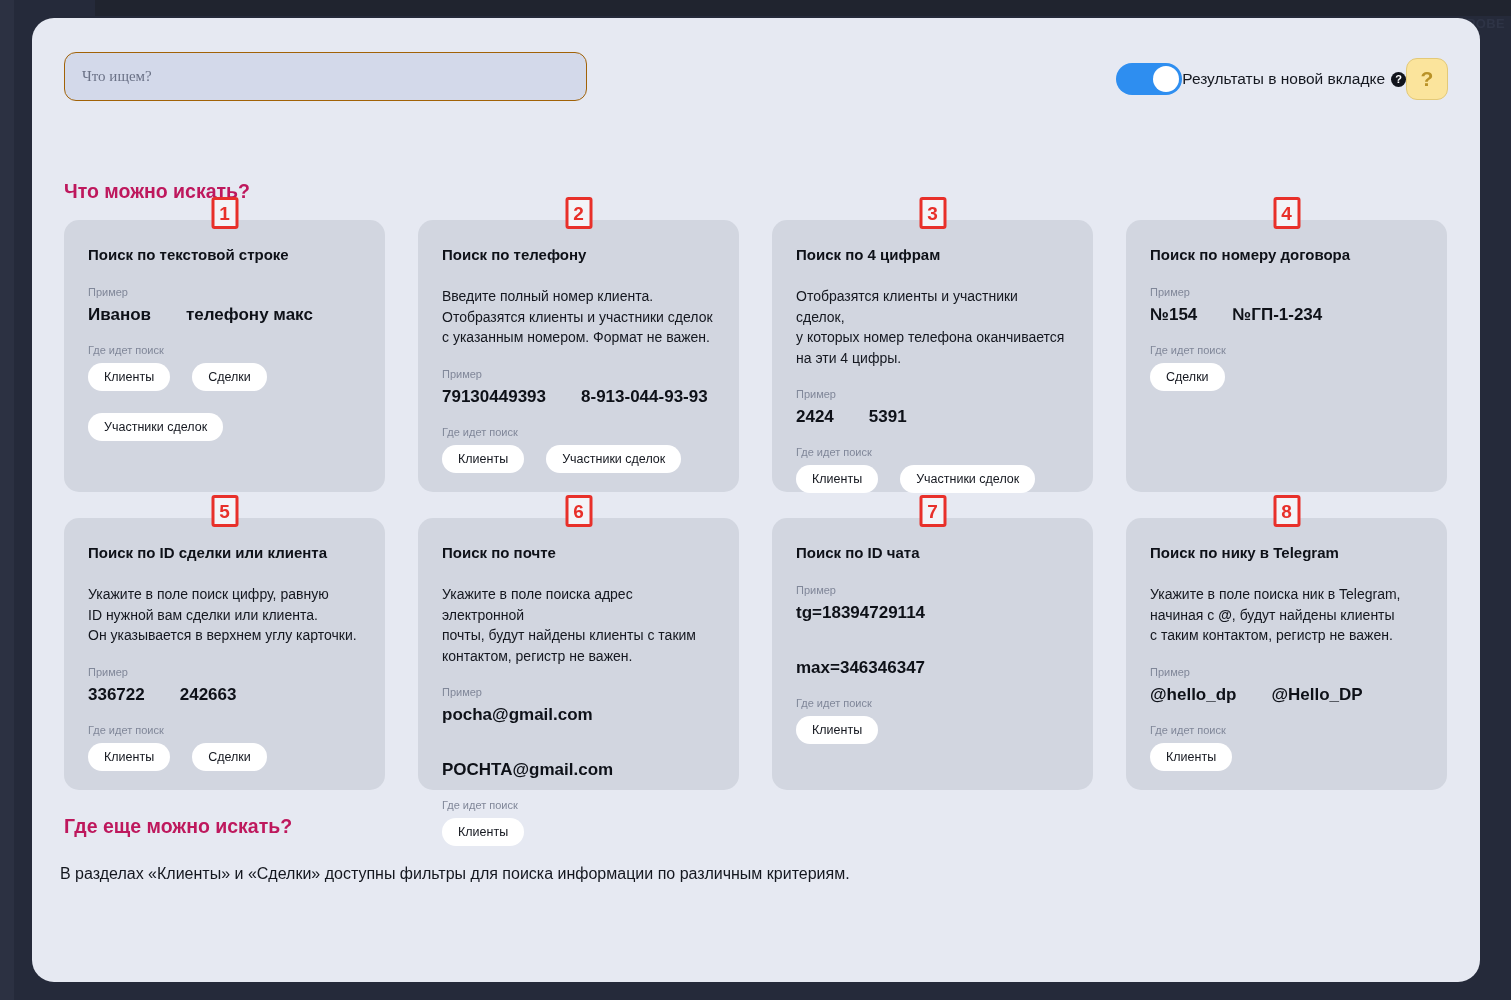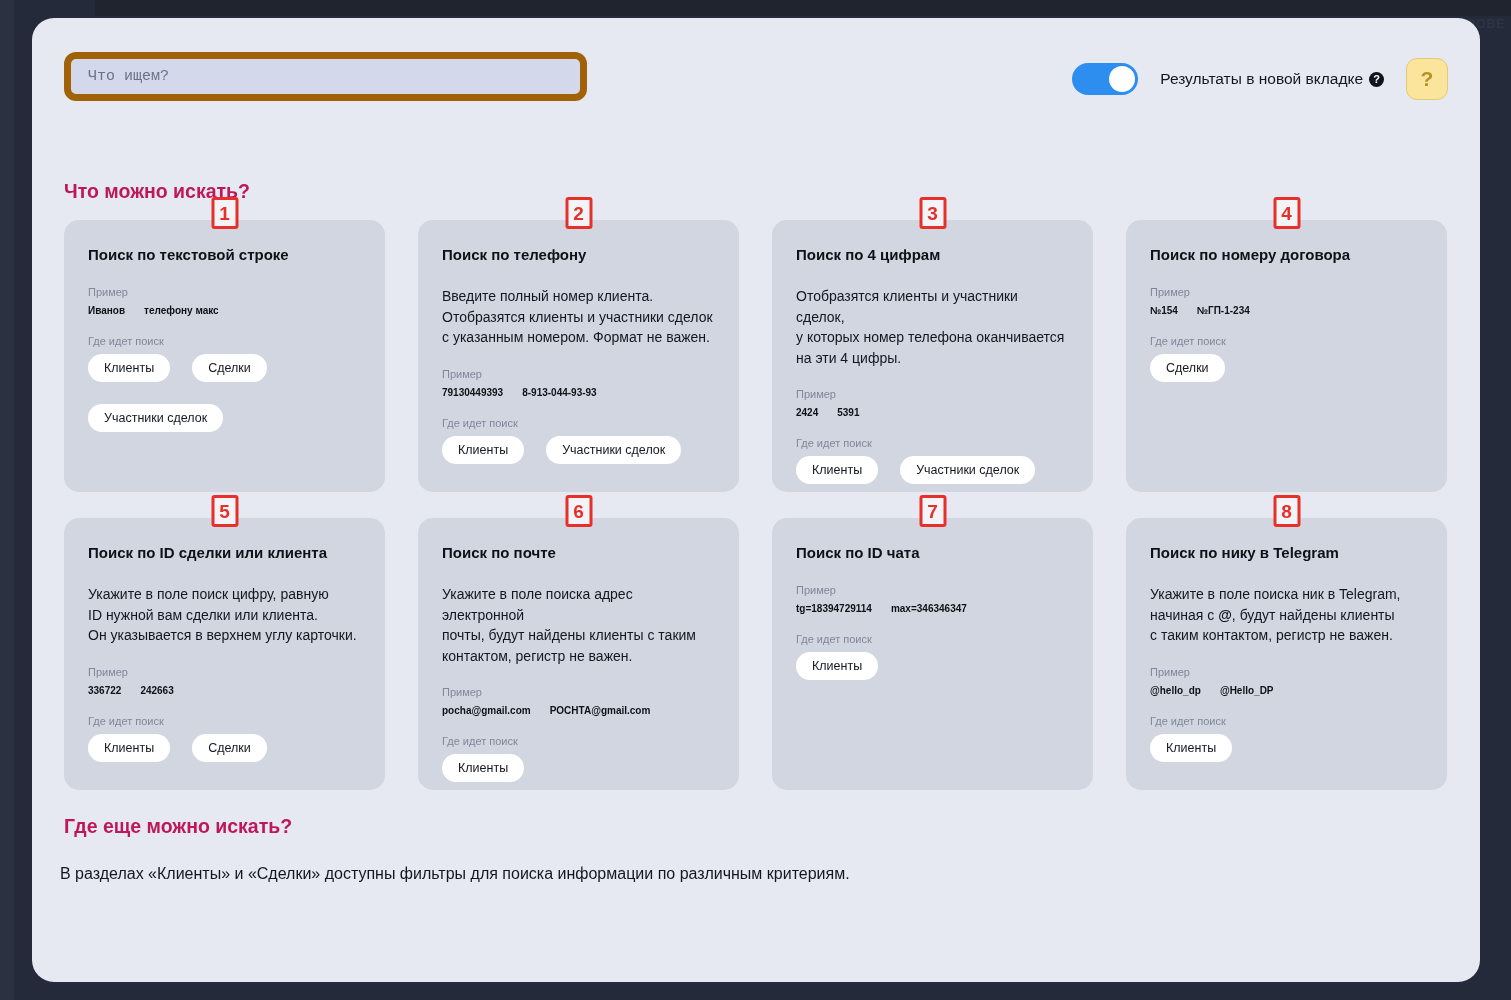--- a/index.html
+++ b/index.html
@@ -48,34 +48,34 @@
   .topbar {
     position: absolute;
     left: 0; top: 0;
     width: 100%; height: 120px;
   }
   .search-input {
     position: absolute;
     left: 32px; top: 34px;
     width: 523px; height: 49px;
     background: #d3d9ea;
-    border: 7px solid #a16207;
+    border: 1px solid #a16207;
     border-radius: 12px;
-    font-family: Liberation Mono, monospace;
+    font-family: Liberation Serif, serif;
     font-size: 15px;
     color: #5d6478;
     padding: 0 17px;
     outline: none;
   }
   .search-input::placeholder { color: #6b7287; }
 
   .topbar-right {
     position: absolute;
     right: 32px; top: 40px;
-    display: flex; align-items: center; gap: 22px;
+    display: flex; align-items: center; 
   }
   .toggle {
     width: 66px; height: 32px;
     border-radius: 16px;
     background: #2e8ef0;
     position: relative;
     cursor: pointer;
     flex: none;
   }
   .toggle .knob {
@@ -180,26 +180,26 @@
     color: #14171f;
     margin: 0 0 20px 0;
   }
   .card-desc b { font-weight: 700; }
   .label {
     font-size: 11px;
     color: #808799;
     margin-bottom: 7px;
   }
   .examples {
-    font-size: 10px;
+    font-size: 17px;
     font-weight: 700;
     color: #0e1118;
     margin-bottom: 19px;
     display: flex;
-    gap: 19px;
+    gap: 35px;
     flex-wrap: wrap;
   }
   .chips {
     display: flex;
     gap: 22px;
     flex-wrap: wrap;
   }
   .chip {
     background: #ffffff;
     border-radius: 999px;

